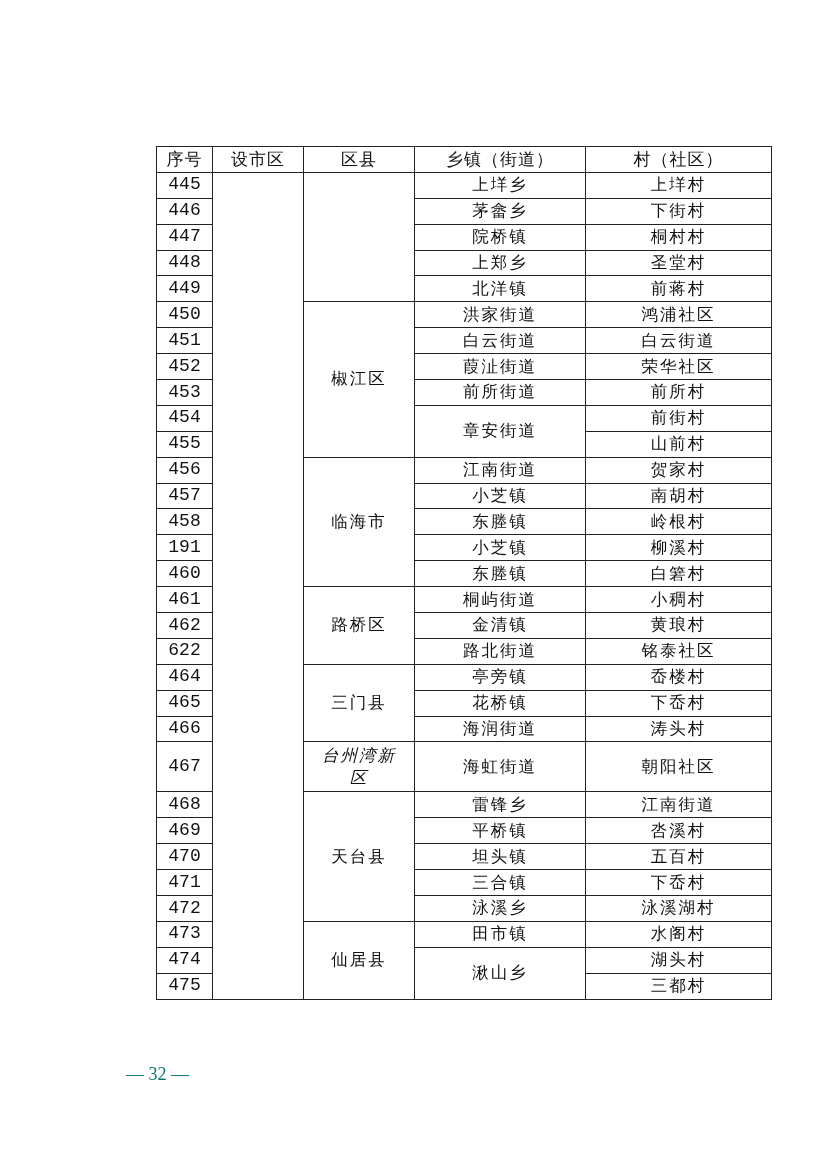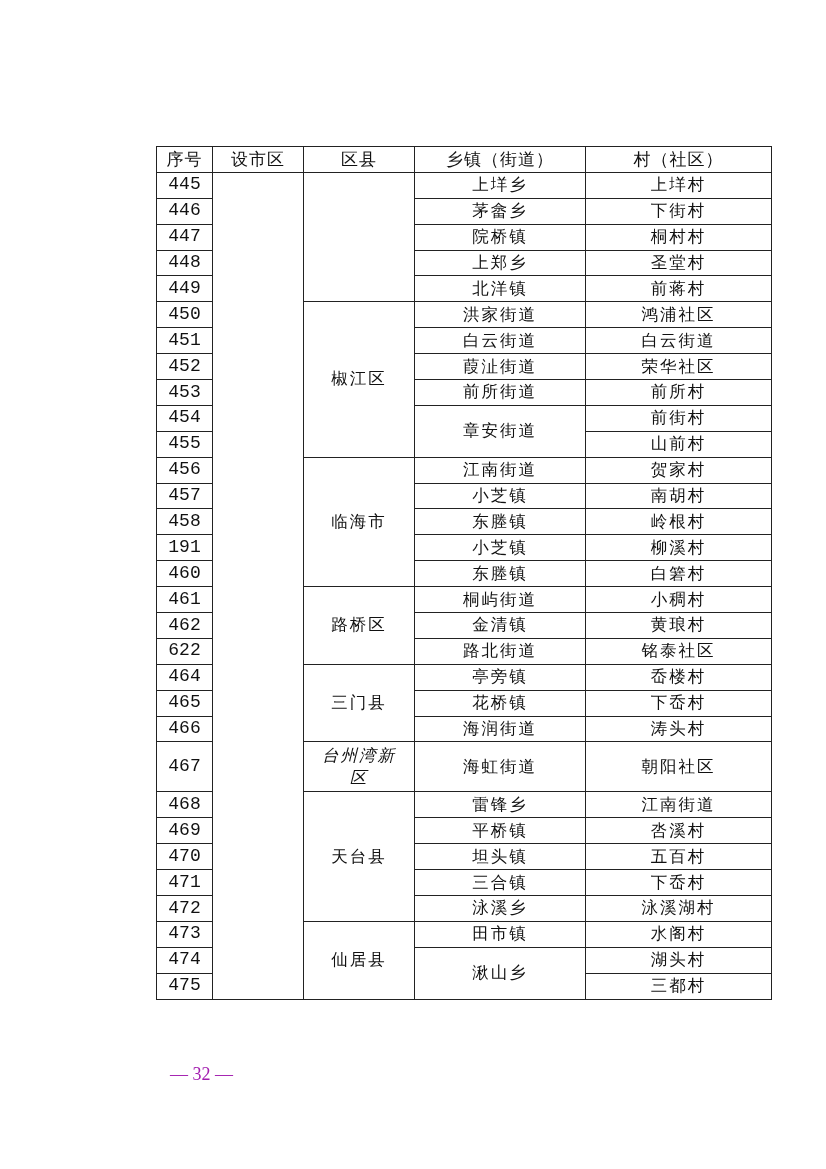--- a/index.html
+++ b/index.html
@@ -10,21 +10,21 @@
     table.main td, table.main th { border: 1.3px solid #222; padding: 0; text-align: center;
                  vertical-align: middle; height: 24.9px; font-size: 16.5px; font-weight: normal;
                  letter-spacing: 2px; line-height: 1.1; overflow: hidden; white-space: nowrap; }
     table.main th { font-family: "DejaVu Sans", "Liberation Sans", sans-serif; font-size: 17px; letter-spacing: 1px; }
     table.main td.num { font-family: Liberation Mono, monospace; font-size: 18px; letter-spacing: 0; }
     table.main tr.tall td { height: 49px; }
     td.wrap { white-space: normal !important; line-height: 1.35 !important; font-style: italic; }
     .col1 { width: 56px; } .col2 { width: 91px; } .col3 { width: 111px; }
     .col4 { width: 171px; } .col5 { width: 186px; }
     .page-num { position: absolute; left: 126px; top: 1064px; font-family: "Liberation Serif", serif;
-                font-size: 18px; color: #a21caf; margin-left: 44px; }
+                font-size: 18px; color: #0f766e; }
   </style>
 </head>
 <body>
 
 <table class="main">
   <colgroup>
       <col class="col1">
       <col class="col2">
       <col class="col3">
       <col class="col4">

